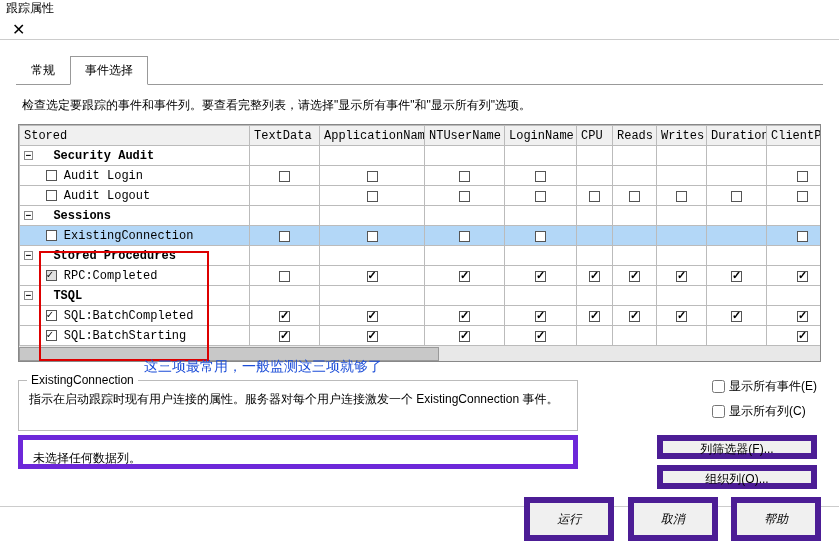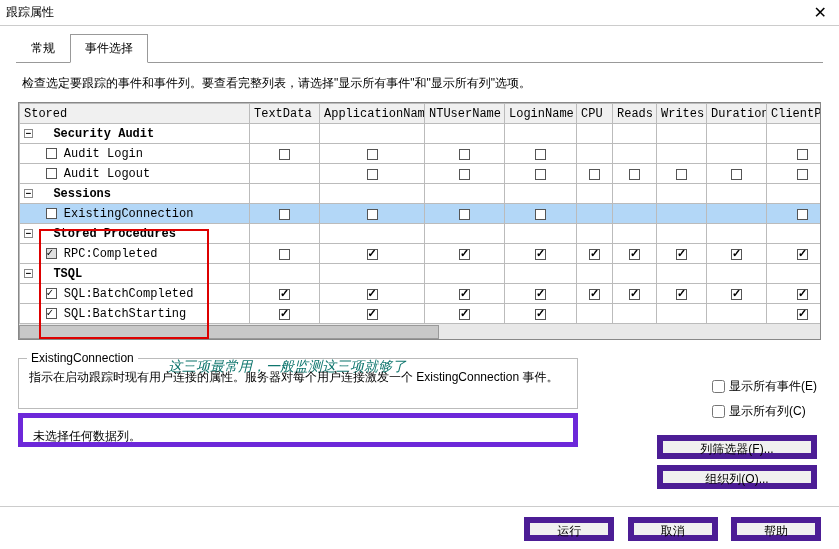--- a/index.html
+++ b/index.html
@@ -1,50 +1,50 @@
 <!DOCTYPE html>
 <html><head>
 <meta charset="utf-8">
 <style>
 * { box-sizing: border-box; margin: 0; padding: 0; }
 body { font-family: "Microsoft YaHei", SimSun, Arial, sans-serif; font-size: 12px; background: #fff; width: 839px; height: 549px; position: relative; overflow: hidden; }
-.titlebar { height: 26px; border-bottom: 1px solid #ccc; display: flex; align-items: center; padding: 0 6px; justify-content: space-between; }
+.titlebar { height: 40px; border-bottom: 1px solid #ccc; display: flex; padding: 0 6px; justify-content: space-between; flex-direction: column; }
 .titlebar .title { font-size: 12px; }
 .titlebar .close { font-size: 16px; font-family: Arial; cursor: pointer; padding: 0 6px; }
-.tabs { display: flex; align-items: flex-end; height: 28px; margin: 8px 0 0 16px; }
+.tabs { display: flex; align-items: flex-end; height: 28px; margin: 16px 0 0 16px; }
 .tab { padding: 5px 14px; border: 1px solid transparent; border-bottom: none; cursor: pointer; font-size: 12px; }
 .tab.active { border: 1px solid #999; border-bottom: 1px solid #fff; position: relative; top: 1px; background: #fff; }
 .red-box { border: 2px solid #d00; }
 .tab-line { border-bottom: 1px solid #999; margin: 0 16px 0 16px; }
 .instruction { margin: 12px 0 10px 22px; font-size: 12px; }
 .table-wrap { margin: 0 18px; border: 1px solid #888; height: 238px; overflow: hidden; position: relative; }
 table { border-collapse: collapse; width: 100%; table-layout: fixed; }
 th, td { border: 1px solid #bbb; padding: 2px 4px; font-size: 12px; text-align: left; height: 20px; overflow: hidden; white-space: nowrap; }
 th { background: #f0f0f0; font-weight: normal; font-family: "Courier New", monospace; }
 td.evcol { font-family: "Courier New", monospace; }
 td.center { text-align: center; }
 .tree-toggle { display: inline-block; width: 9px; height: 9px; border: 1px solid #888; text-align: center; line-height: 7px; font-size: 9px; margin-right: 6px; vertical-align: middle; font-family: monospace; }
 .chk { display: inline-block; width: 11px; height: 11px; border: 1px solid #555; vertical-align: middle; position: relative; background: #fff; }
 .chk.checked::after { content: "✓"; position: absolute; top: -3px; left: 0; font-size: 11px; font-weight: bold; }
 .chk.grey { background: #e0e0e0; }
 tr.selected td { background: #b3d7f7; }
 tr.group td { font-weight: bold; }
 .red-highlight { position: absolute; border: 2px solid #d00; pointer-events: none; }
-.annotation { color: #0f766e; font-size: 14px; position: absolute; left: 168px; top: 358px; font-family: SimSun; font-style: italic; }
+.annotation { color: #1d4ed8; font-size: 14px; position: absolute; left: 144px; top: 358px; font-family: SimSun; }
 .desc-box { margin: 18px 18px 4px 18px; border: 1px solid #bbb; padding: 10px 10px 22px 10px; position: relative; width: 560px; }
 .desc-box .legend { position: absolute; top: -8px; left: 8px; background: #fff; padding: 0 4px; font-size: 12px; }
 .right-checks { position: absolute; right: 22px; top: 378px; }
 .right-checks label { display: block; margin-bottom: 8px; }
 .right-checks input { vertical-align: middle; margin-right: 4px; }
 .desc-box2 { margin: 4px 18px 0 18px; border: 5px solid #6d28d9; padding: 10px; width: 560px; height: 34px; }
 .right-buttons { position: absolute; right: 22px; top: 435px; }
 .right-buttons button { display: block; width: 160px; height: 24px; margin-bottom: 6px; font-size: 12px; }
 .bottom-sep { position: absolute; bottom: 42px; left: 0; right: 0; border-top: 1px solid #ccc; }
 .bottom-bar { position: absolute; bottom: 8px; right: 18px; }
-.bottom-bar button { width: 90px; height: 24px; margin-left: 10px; font-size: 12px; }
+.bottom-bar button { width: 90px; height: 44px; margin-left: 10px; font-size: 12px; font-style: italic; }
 button { font-family: inherit; background: #f0f0f0; border: 6px solid #4c1d95; cursor: pointer; }
 .hscroll { position: absolute; bottom: 0; left: 0; right: 0; height: 16px; background: #e8e8e8; border-top: 1px solid #bbb; }
 .hscroll .thumb { position: absolute; left: 0; width: 420px; height: 14px; top: 1px; background: #c8c8c8; border: 1px solid #999; }
 </style>
 </head>
 <body>
 
 <div class="titlebar">
   <span class="title">跟踪属性</span>
   <span class="close">✕</span>

